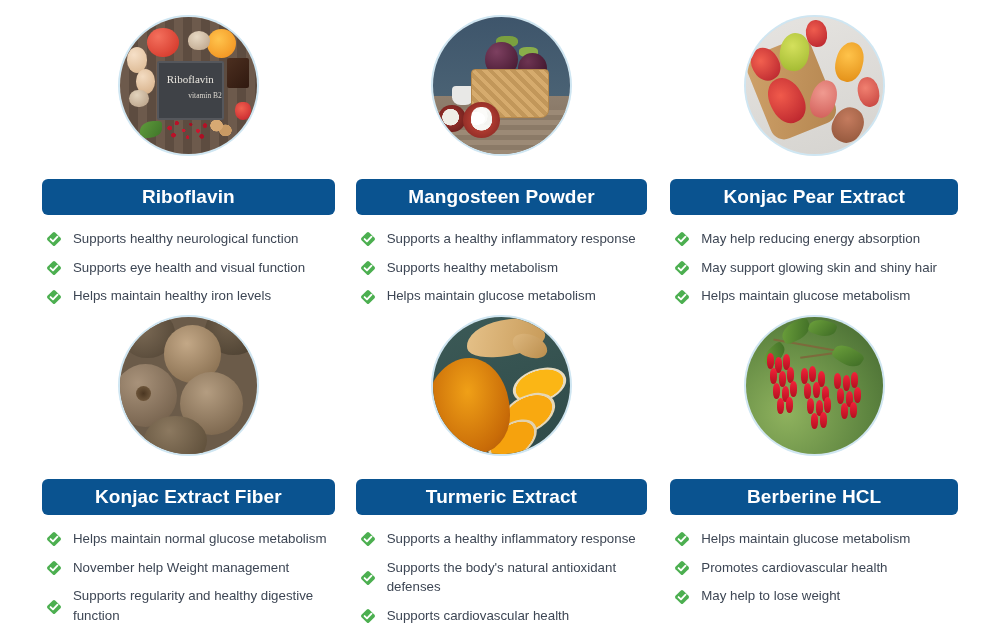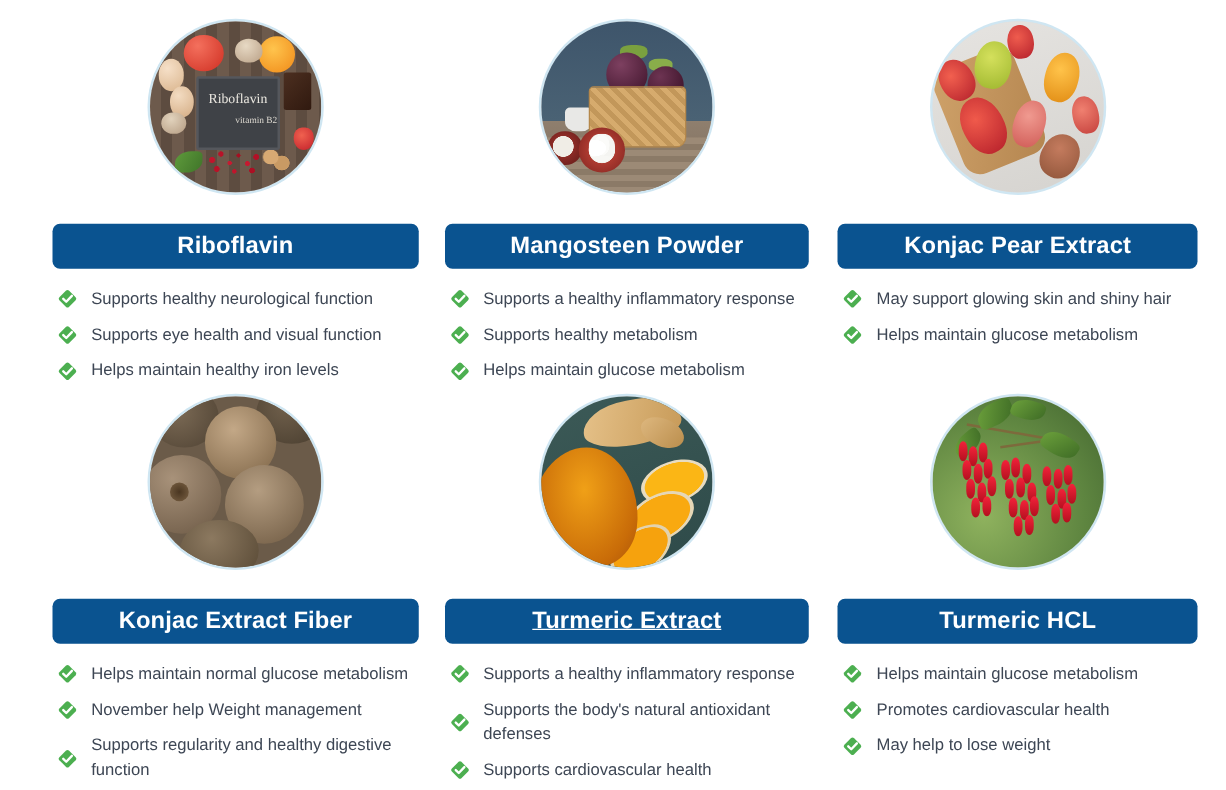--- a/index.html
+++ b/index.html
@@ -374,20 +374,29 @@
       </div>
       <div class="title-bar" style="background:#0a5390;">Konjac Pear Extract</div>
       <ul class="benefits">
         <li>
           <span class="check-icon">
               <svg width="16" height="16" viewBox="0 0 16 16">
                 <rect x="2.6" y="2.6" width="10.8" height="10.8" rx="1.6" fill="#4caf50" transform="rotate(45 8 8)"></rect>
                 <path d="M4.6 8.1 L7.0 10.4 L11.5 5.7" stroke="#fff" stroke-width="1.9" fill="none" stroke-linecap="round" stroke-linejoin="round"></path>
               </svg>
             </span>
+          <span class="benefit-text">May help reducing energy absorption</span>
+        </li>
+        <li>
+          <span class="check-icon">
+              <svg width="16" height="16" viewBox="0 0 16 16">
+                <rect x="2.6" y="2.6" width="10.8" height="10.8" rx="1.6" fill="#4caf50" transform="rotate(45 8 8)"></rect>
+                <path d="M4.6 8.1 L7.0 10.4 L11.5 5.7" stroke="#fff" stroke-width="1.9" fill="none" stroke-linecap="round" stroke-linejoin="round"></path>
+              </svg>
+            </span>
           <span class="benefit-text">May support glowing skin and shiny hair</span>
         </li>
         <li>
           <span class="check-icon">
               <svg width="16" height="16" viewBox="0 0 16 16">
                 <rect x="2.6" y="2.6" width="10.8" height="10.8" rx="1.6" fill="#4caf50" transform="rotate(45 8 8)"></rect>
                 <path d="M4.6 8.1 L7.0 10.4 L11.5 5.7" stroke="#fff" stroke-width="1.9" fill="none" stroke-linecap="round" stroke-linejoin="round"></path>
               </svg>
             </span>
           <span class="benefit-text">Helps maintain glucose metabolism</span>
@@ -451,21 +460,21 @@
           <div class="scene sc-turm">
             <div class="root"></div>
             <div class="root2"></div>
             <div class="sl sl1"></div>
             <div class="sl sl2"></div>
             <div class="sl sl3"></div>
             <div class="powder"></div>
           </div>
         </div>
       </div>
-      <div class="title-bar" style="background:#0a5390;text-decoration:underline;">Turmeric Extract</div>
+      <div class="title-bar" style="background:#0a5390;">Turmeric Extract</div>
       <ul class="benefits">
         <li>
           <span class="check-icon">
               <svg width="16" height="16" viewBox="0 0 16 16">
                 <rect x="2.6" y="2.6" width="10.8" height="10.8" rx="1.6" fill="#4caf50" transform="rotate(45 8 8)"></rect>
                 <path d="M4.6 8.1 L7.0 10.4 L11.5 5.7" stroke="#fff" stroke-width="1.9" fill="none" stroke-linecap="round" stroke-linejoin="round"></path>
               </svg>
             </span>
           <span class="benefit-text">Supports a healthy inflammatory response</span>
         </li>
@@ -532,21 +541,21 @@
                 <i style="left:20px;top:0px"></i>
               <i style="left:6px;top:16px"></i>
                 <i style="left:15px;top:19px"></i>
                 <i style="left:23px;top:15px"></i>
               <i style="left:10px;top:31px"></i>
                 <i style="left:19px;top:30px"></i>
             </div>
           </div>
         </div>
       </div>
-      <div class="title-bar" style="background:#0a5390;">Turmeric HCL</div>
+      <div class="title-bar" style="background:#0a5390;">Berberine HCL</div>
       <ul class="benefits">
         <li>
           <span class="check-icon">
               <svg width="16" height="16" viewBox="0 0 16 16">
                 <rect x="2.6" y="2.6" width="10.8" height="10.8" rx="1.6" fill="#4caf50" transform="rotate(45 8 8)"></rect>
                 <path d="M4.6 8.1 L7.0 10.4 L11.5 5.7" stroke="#fff" stroke-width="1.9" fill="none" stroke-linecap="round" stroke-linejoin="round"></path>
               </svg>
             </span>
           <span class="benefit-text">Helps maintain glucose metabolism</span>
         </li>

